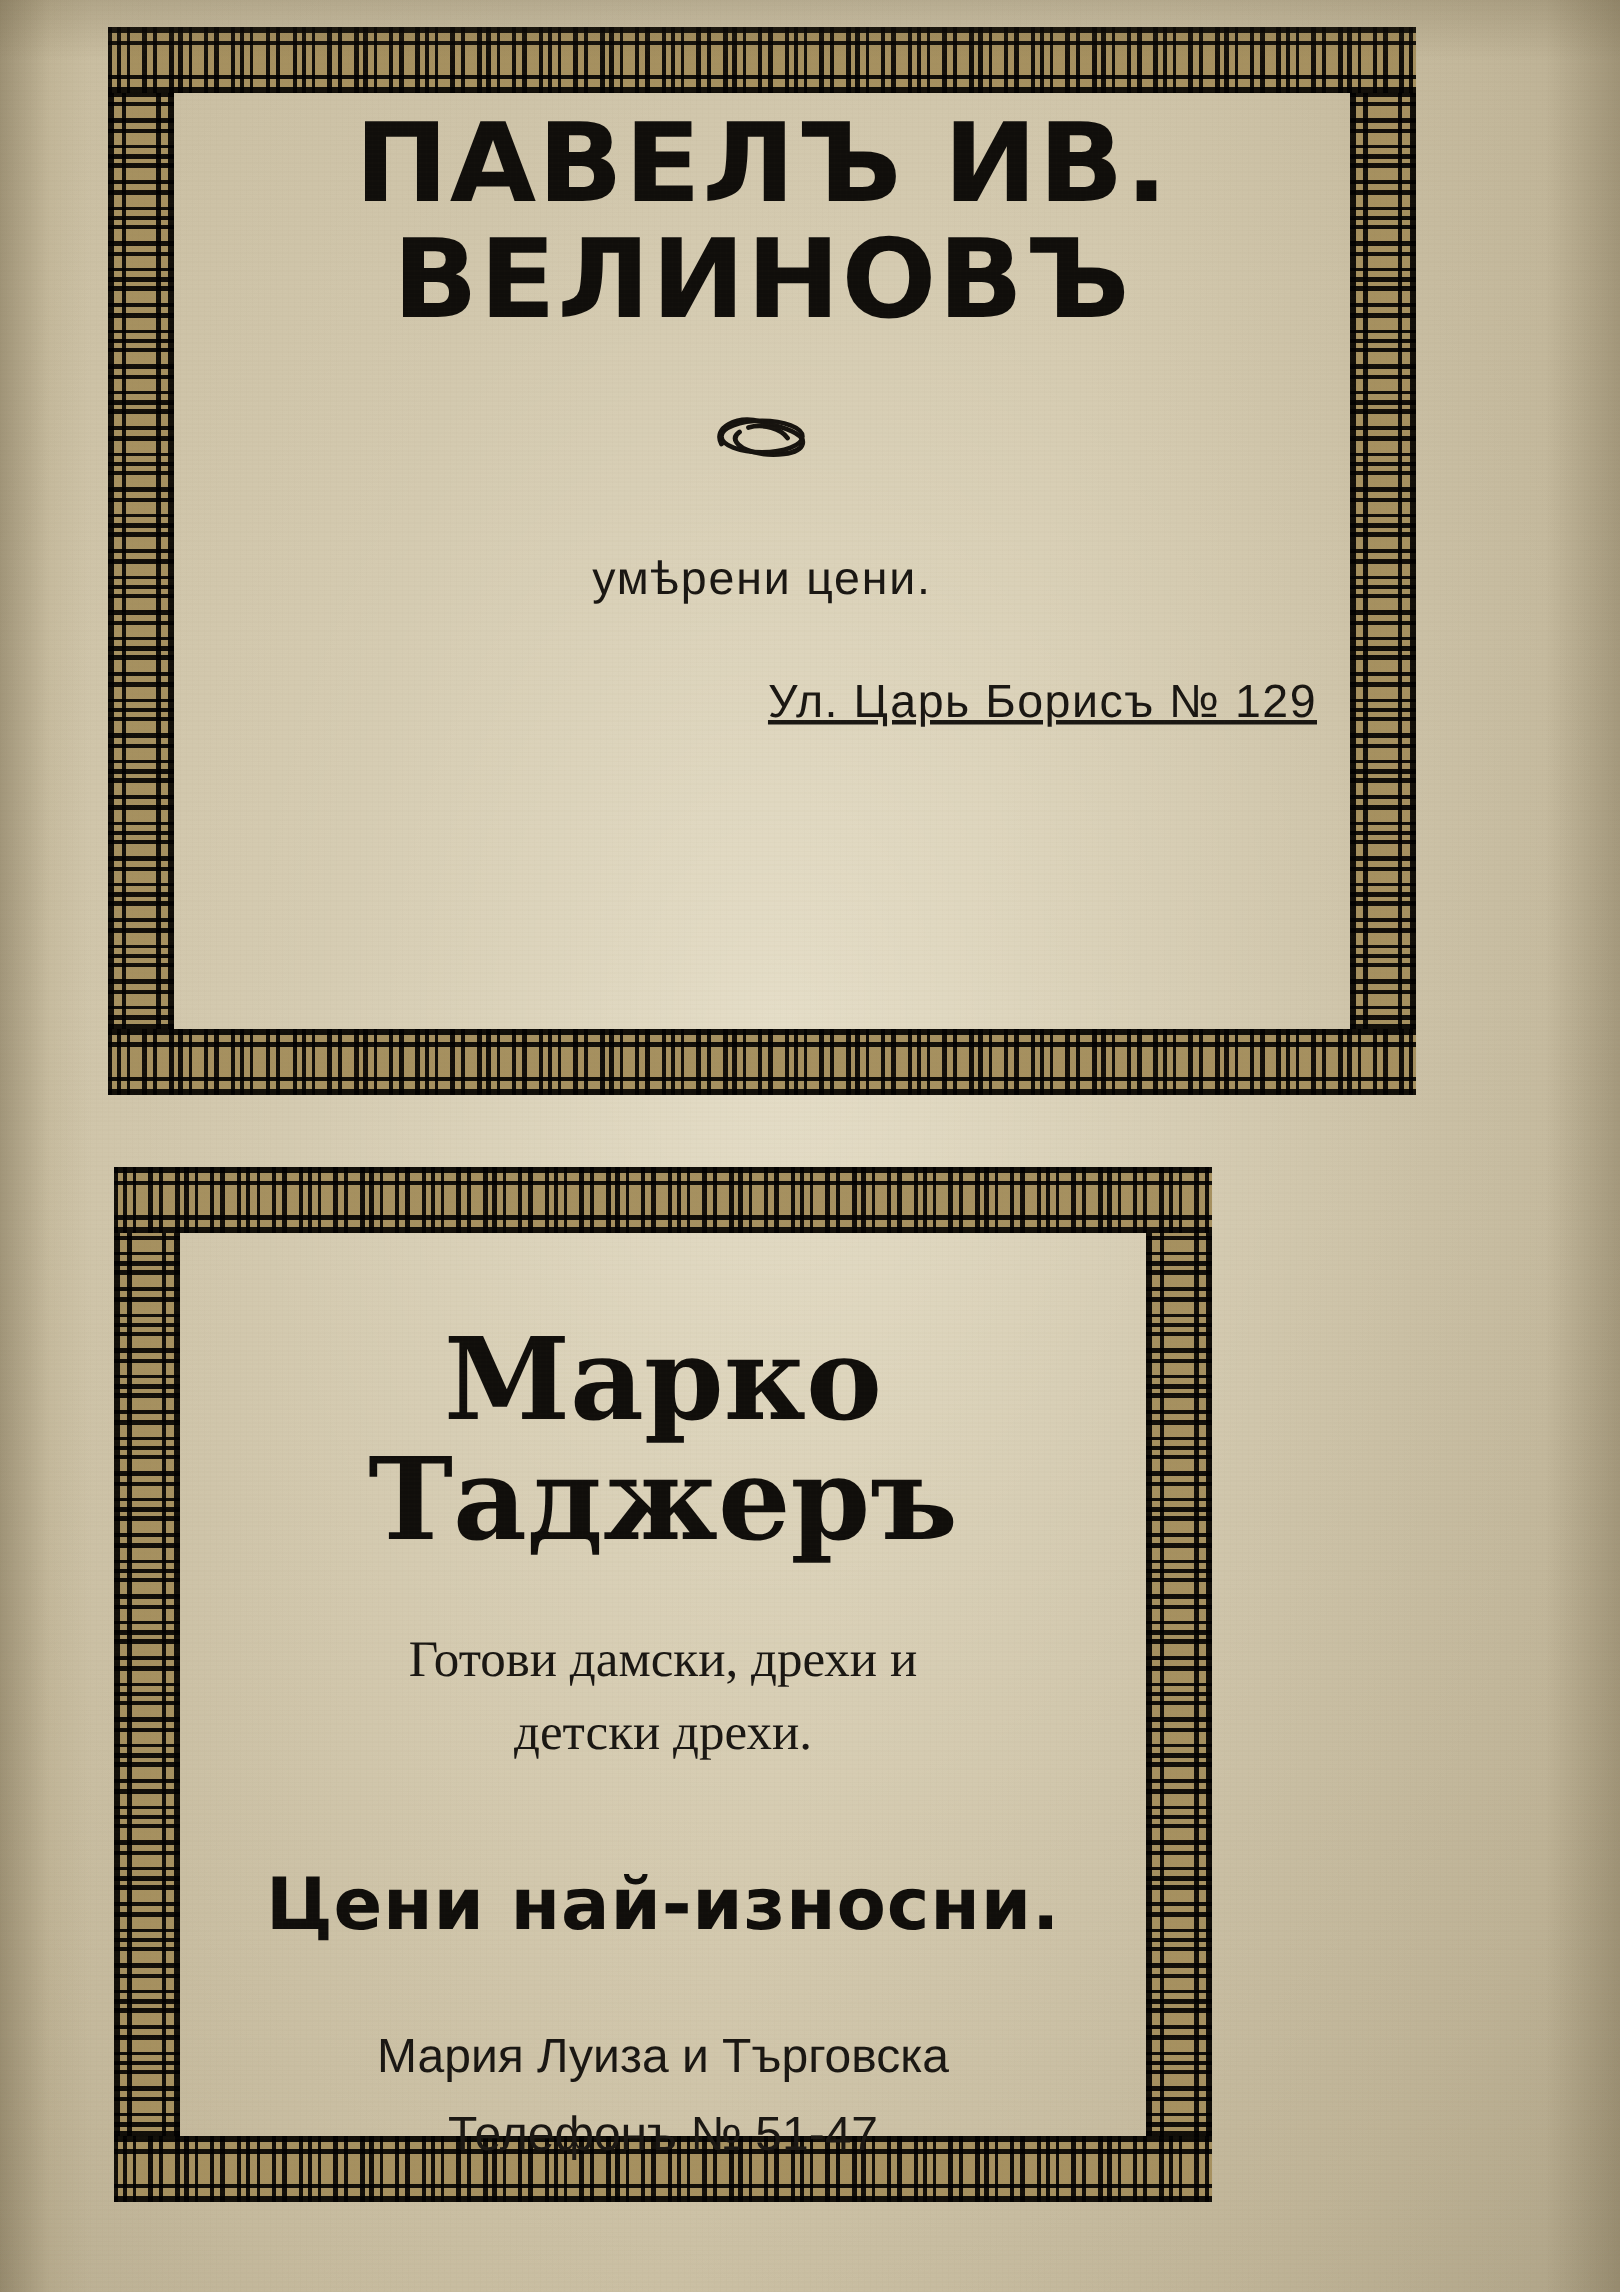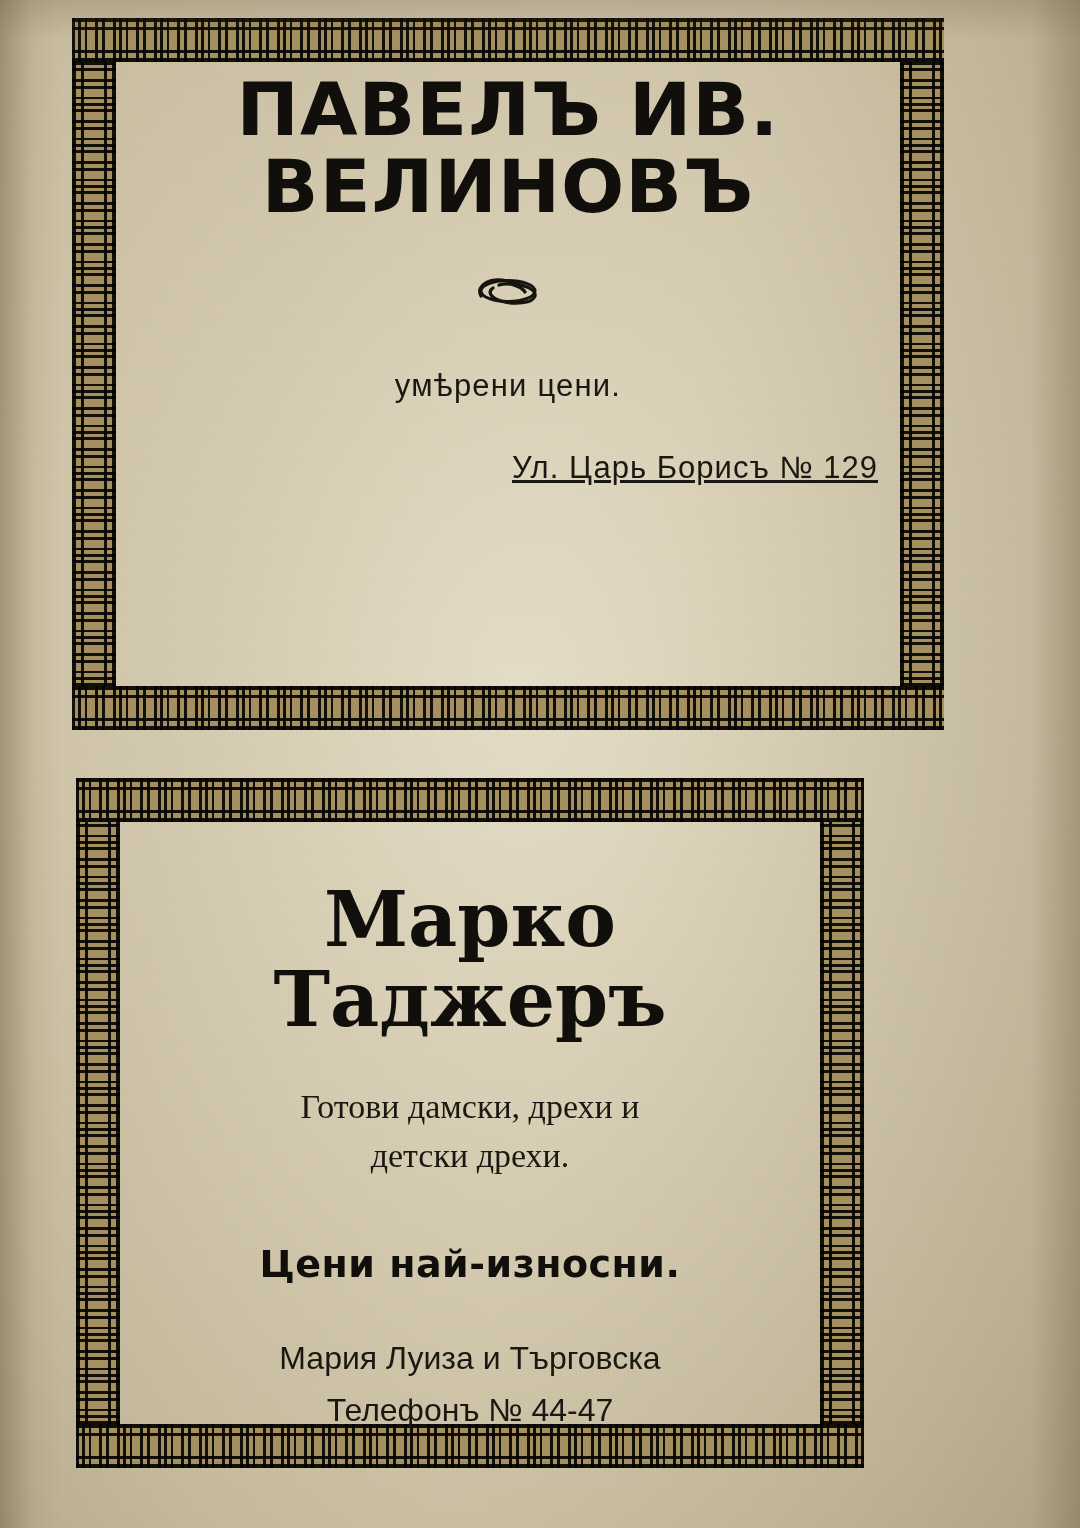--- a/index.html
+++ b/index.html
@@ -50,21 +50,21 @@
     background: linear-gradient(180deg, rgba(95,82,54,.22) 0%, rgba(0,0,0,0) 100%);
     pointer-events: none;
   }
 
   
   .ad {
     position: absolute;
     box-sizing: border-box;
   }
   .ad-1 { left: 72px;  top: 18px;  width: 872px; height: 712px; }
-  .ad-2 { left: 76px;  top: 778px; width: 788px; height: 690px; }
+  .ad-2 { left: 76px;  top: 778px; width: 732px; height: 690px; }
   
   .strip {
     position: absolute;
     background-repeat: repeat;
     background-color: #ddd3b8;
   }
   .strip-h {
     height: 44px;
     background-image:
       repeating-linear-gradient(90deg,
@@ -201,21 +201,21 @@
       #1a1713 4px, #1a1713 6px,
       transparent 6px, transparent 8px,
       #1a1713 8px, #1a1713 10px);
   }
   .rule-left  { margin: 34px 0 0 14px; }
   .rule-right { margin: 22px 14px 0 auto; }
   .a2-price {
     text-align: center;
     font-family: "DejaVu Sans", sans-serif;
     font-weight: 700;
-    font-size: 38px;
+    font-size: 48px;
     letter-spacing: 0.5px;
     margin-top: 28px;
     color: #100e0b;
   }
   .a2-addr {
     text-align: center;
     font-family: "Liberation Sans", sans-serif;
     font-size: 32px;
     line-height: 1.5;
     margin-top: 26px;
@@ -270,21 +270,21 @@
       </div>
 
       <div class="rule rule-left"></div>
 
       <div class="a2-price">Цени най-износни.</div>
 
       <div class="rule rule-right"></div>
 
       <div class="a2-addr">
         <div>Мария Луиза и Търговска</div>
-        <div>Телефонъ № 44-47</div>
+        <div>Телефонъ № 51-47</div>
       </div>
     </div>
   </div>
 
   <div class="grain"></div>
   <div class="edge-left"></div>
   <div class="edge-right"></div>
   <div class="edge-top"></div>
 </div>
 

